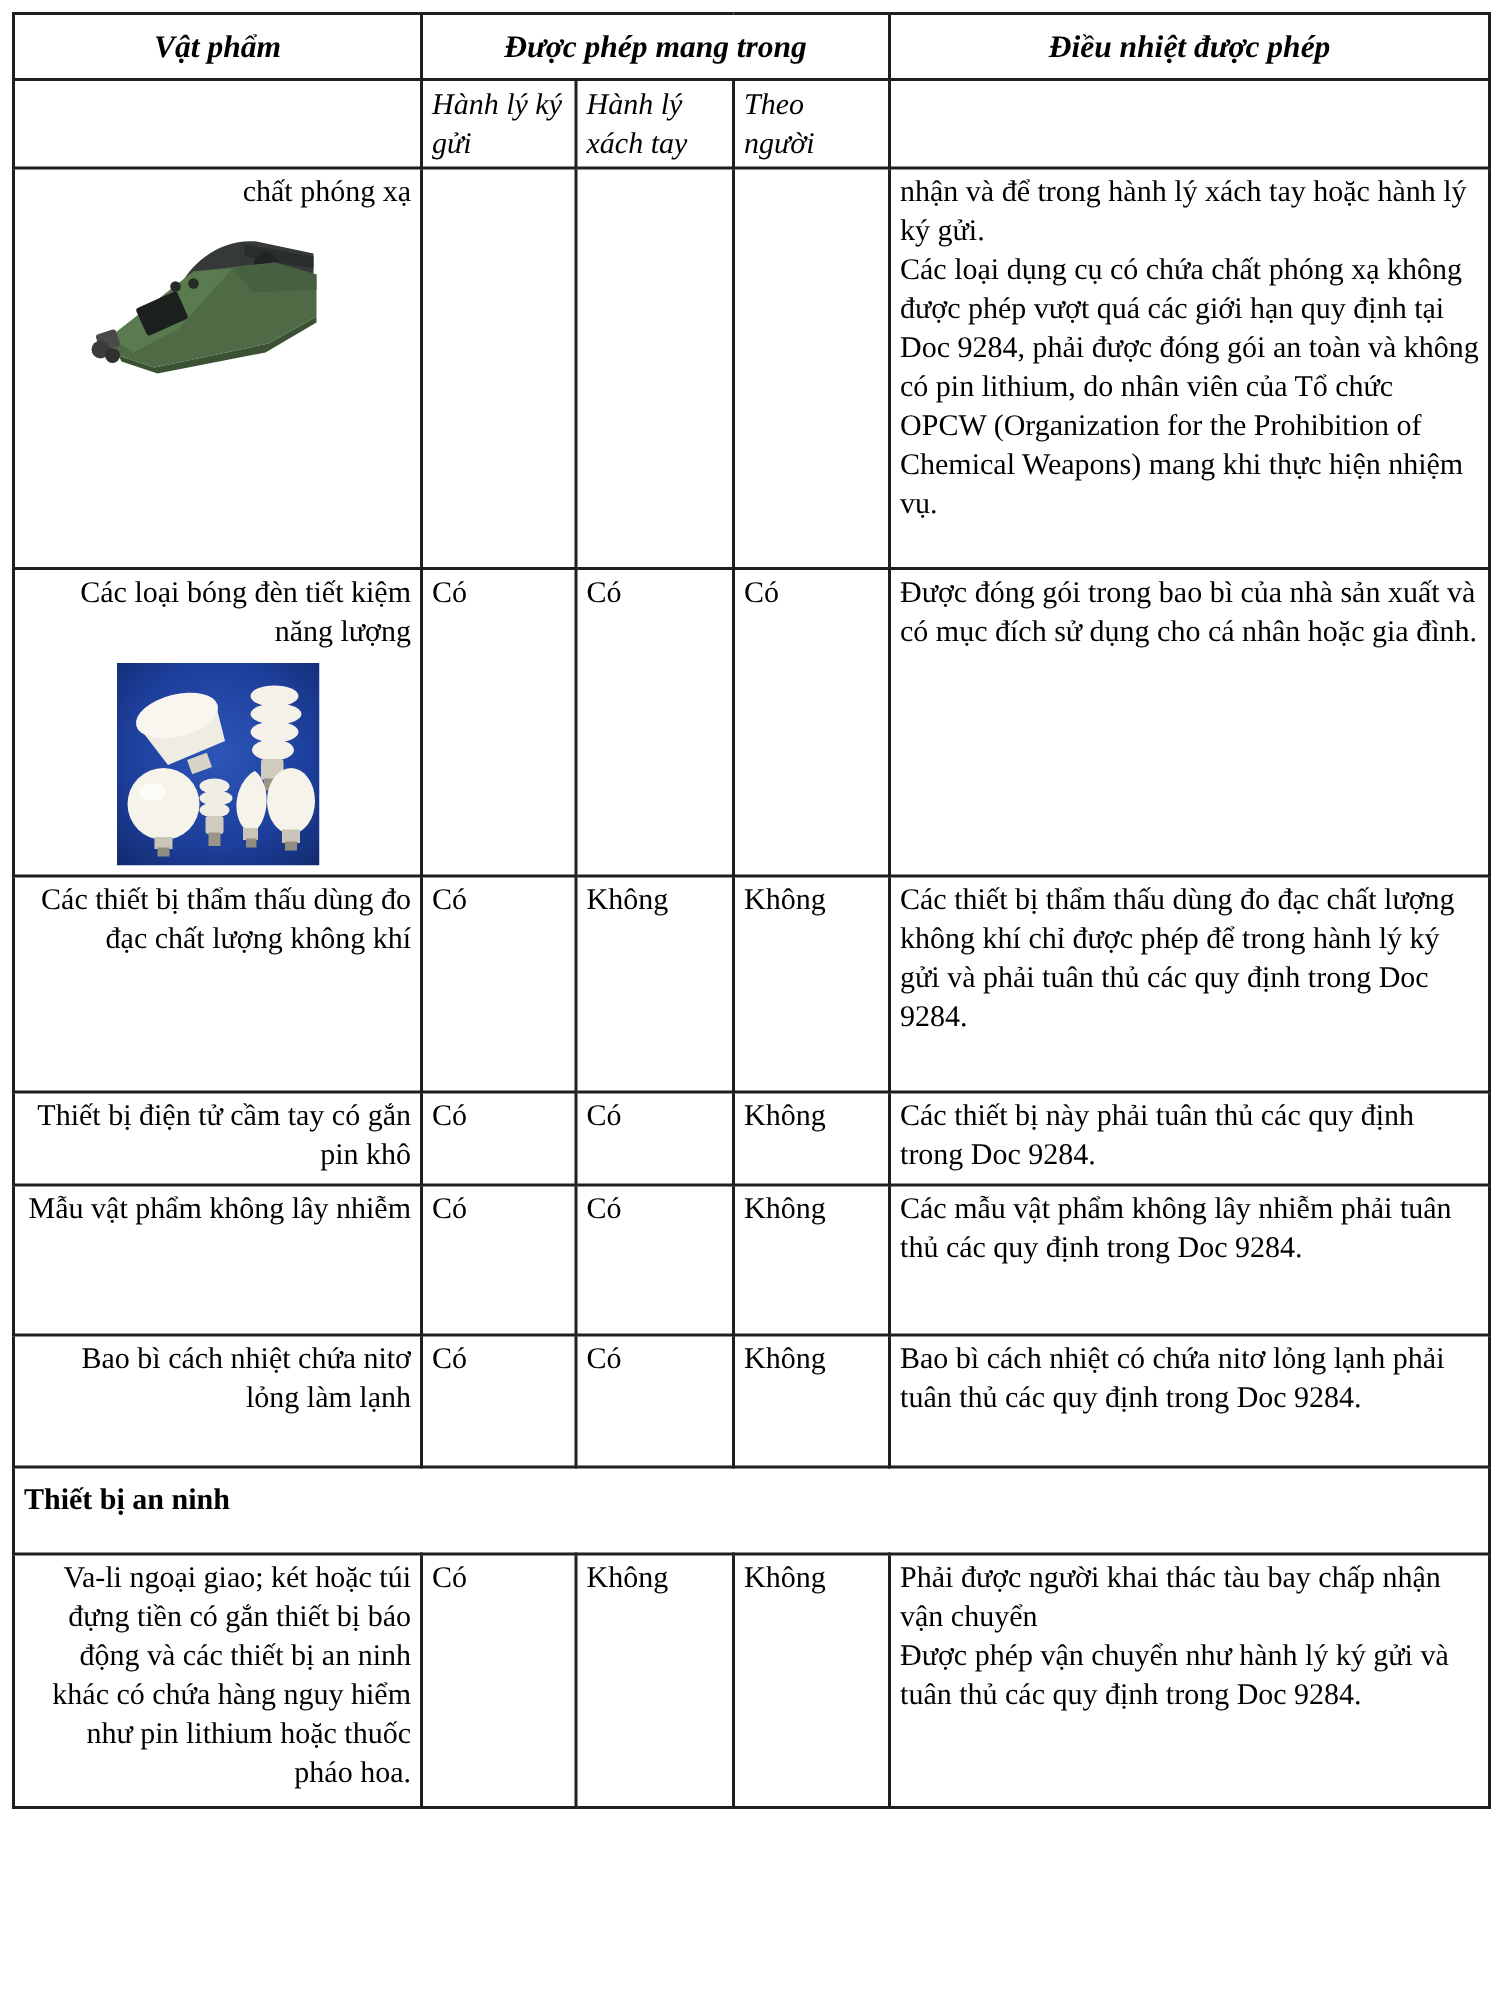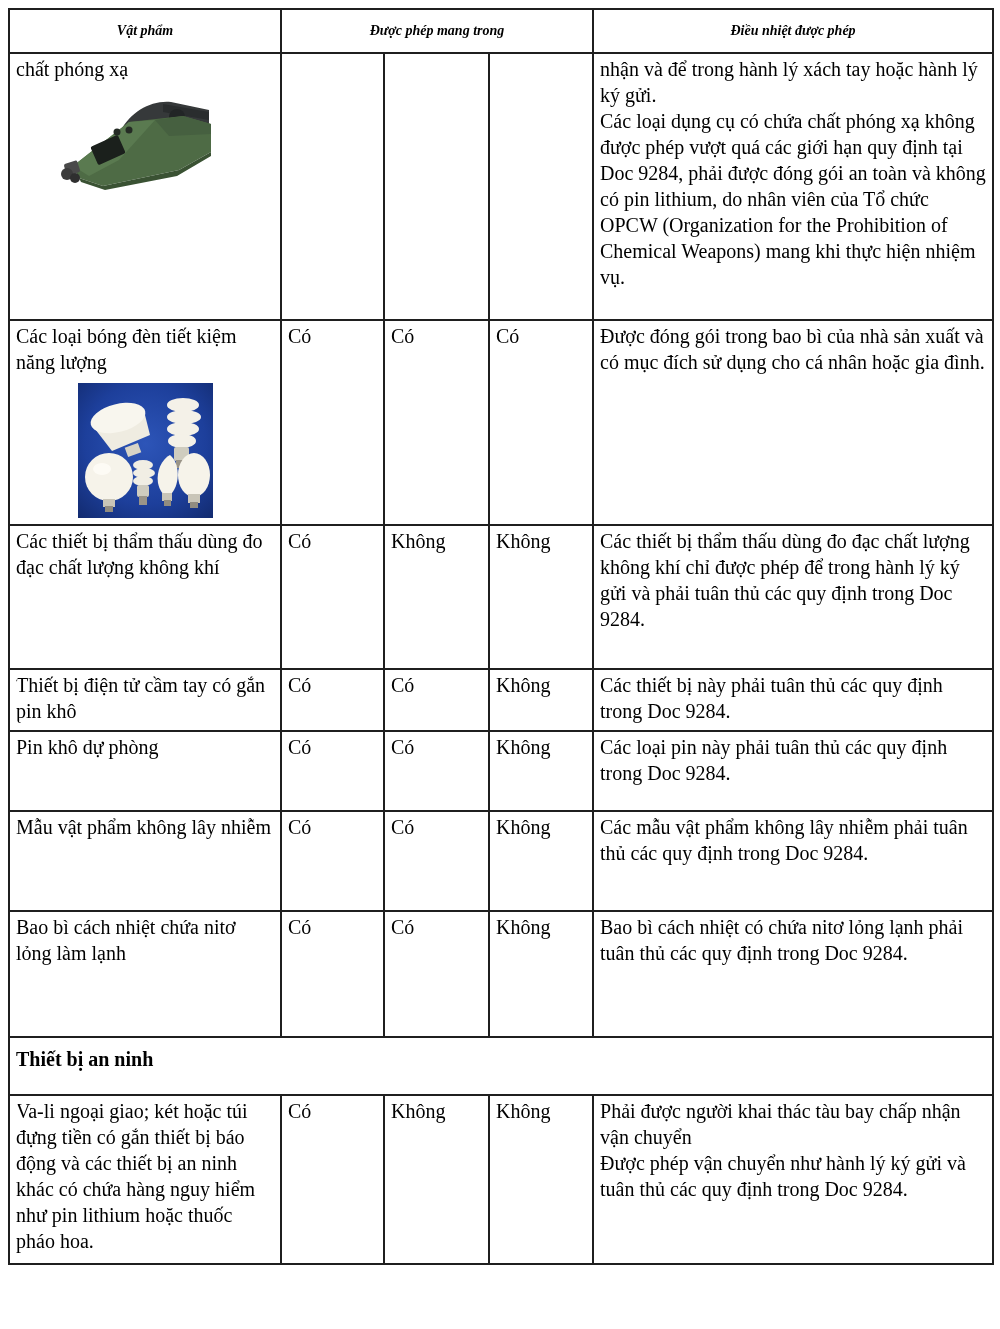--- a/index.html
+++ b/index.html
@@ -15,32 +15,32 @@
   td {
     border:2px solid #1f1f1f;
     vertical-align:top;
     padding:2px 6px;
     font-size:20px; line-height:26px;
     overflow:hidden;
     word-wrap:break-word;
   }
   tr.head1 td {
     font-weight:bold; font-style:italic; text-align:center;
-    font-size:14px; padding-top:8px;
+    font-size:21px; padding-top:8px;
   }
   tr.head2 td { font-style:italic; padding-top:3px; }
-  .c-item { text-align:left;border-radius:26px; }
+  .c-item { text-align:right;border-radius:26px; }
   .c-cond { white-space:pre-line;margin-top:45px; }
   .sec td { font-weight:bold; padding-top:8px; }
   
   tr.h1 { height:44px; }  tr.h2 { height:48px; }
   tr.r1 { height:267px; } tr.r2 { height:205px;font-family:Liberation Serif, serif; }
   tr.r3 { height:144px; } tr.r4 { height:62px; }
   tr.r5 { height:80px; }  tr.r6 { height:53px; }
-  tr.r7 { height:100px; }  tr.r8 { height:126px; }
+  tr.r7 { height:100px; }  tr.r8 { height:88px; }
   tr.rs { height:58px;margin-top:36px; }  tr.r9 { height:169px; }
   .fig { display:block; margin:8px auto 0 auto; }
 </style>
 </head>
 <body>
 
 <table class="doc">
   <colgroup>
     <col style="width:272px">
       <col style="width:103px">
@@ -49,20 +49,27 @@
       <col style="width:400px">
   </colgroup>
 
   <tbody>
       <tr class="head1 h1">
     <td>Vật phẩm</td>
     <td colspan="3">Được phép mang trong</td>
     <td>Điều nhiệt được phép</td>
   </tr>
 
+  <tr class="head2 h2">
+    <td></td>
+    <td>Hành lý ký gửi</td>
+    <td>Hành lý xách tay</td>
+    <td>Theo người</td>
+    <td></td>
+  </tr>
 
   <tr class="r1">
     <td class="c-item">
       <div>chất phóng xạ</div>
       <svg class="fig" width="172" height="108" viewBox="0 0 172 108">
 
         <path d="M62,40 C72,22 92,10 112,12 L150,20 L150,38 L132,34 C112,28 92,32 78,48 Z" fill="#36393a"></path>
         <path d="M104,14 L150,22 L150,30 L104,22 Z" fill="#2a2d2e"></path>
         <circle cx="118" cy="27" r="8" fill="#222526"></circle>
 
@@ -150,27 +157,20 @@
   </tr>
 
   <tr class="r4">
     <td class="c-item">Thiết bị điện tử cầm tay có gắn pin khô</td>
     <td>Có</td>
     <td>Có</td>
     <td>Không</td>
     <td class="c-cond">Các thiết bị này phải tuân thủ các quy định trong Doc 9284.</td>
   </tr>
 
-  <tr class="r5">
-    <td class="c-item">Pin khô dự phòng</td>
-    <td>Có</td>
-    <td>Có</td>
-    <td>Không</td>
-    <td class="c-cond">Các loại pin này phải tuân thủ các quy định trong Doc 9284.</td>
-  </tr>
 
 
   <tr class="r7">
     <td class="c-item">Mẫu vật phẩm không lây nhiễm</td>
     <td>Có</td>
     <td>Có</td>
     <td>Không</td>
     <td class="c-cond">Các mẫu vật phẩm không lây nhiễm phải tuân thủ các quy định trong Doc 9284.</td>
   </tr>
 

